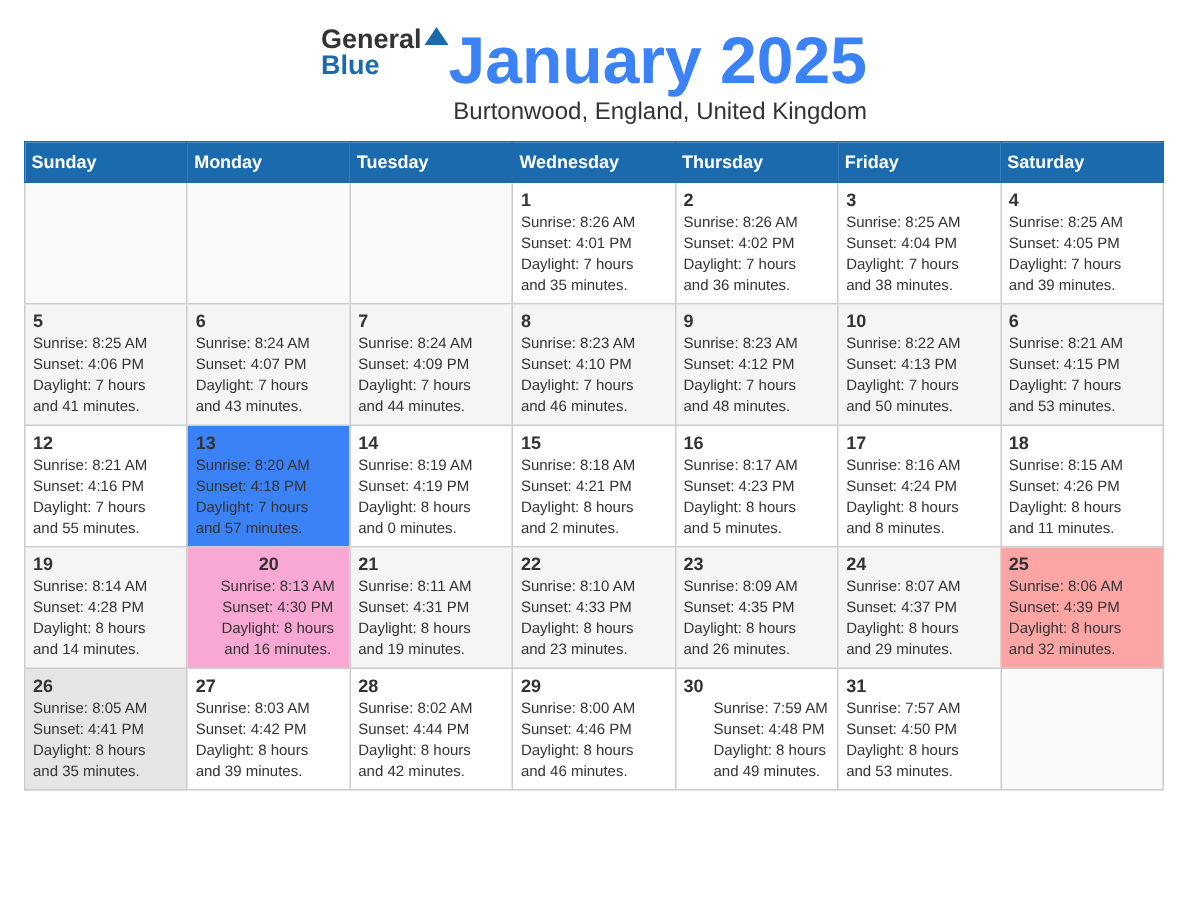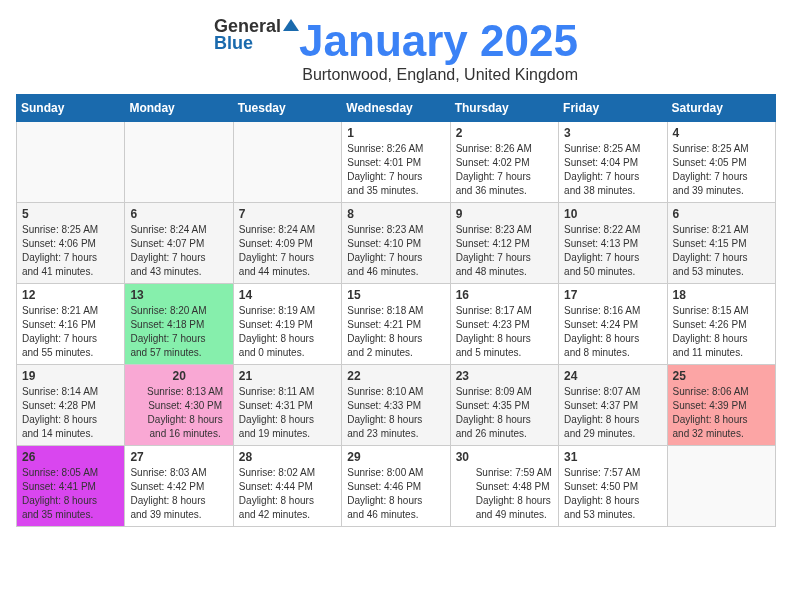--- a/index.html
+++ b/index.html
@@ -199,21 +199,21 @@
         </td>
       </tr>
       <tr>
         <td style="background: rgb(255, 255, 255);">
           <span class="day-number">12</span>
           <div class="day-info" style="white-space: pre-line;">Sunrise: 8:21 AM
 Sunset: 4:16 PM
 Daylight: 7 hours
 and 55 minutes.</div>
         </td>
-        <td style="background: #86efac;">
+        <td style="background: #3b82f6;">
           <span class="day-number">13</span>
           <div class="day-info" style="white-space: pre-line;">Sunrise: 8:20 AM
 Sunset: 4:18 PM
 Daylight: 7 hours
 and 57 minutes.</div>
         </td>
         <td style="background: rgb(255, 255, 255);">
           <span class="day-number">14</span>
           <div class="day-info" style="white-space: pre-line;">Sunrise: 8:19 AM
 Sunset: 4:19 PM
@@ -294,21 +294,21 @@
         </td>
         <td style="background: #fca5a5;">
           <span class="day-number">25</span>
           <div class="day-info" style="white-space: pre-line;">Sunrise: 8:06 AM
 Sunset: 4:39 PM
 Daylight: 8 hours
 and 32 minutes.</div>
         </td>
       </tr>
       <tr>
-        <td style="background: #d946ef;">
+        <td style="background: #e5e5e5;">
           <span class="day-number">26</span>
           <div class="day-info" style="white-space: pre-line;">Sunrise: 8:05 AM
 Sunset: 4:41 PM
 Daylight: 8 hours
 and 35 minutes.</div>
         </td>
         <td style="background: rgb(255, 255, 255);">
           <span class="day-number">27</span>
           <div class="day-info" style="white-space: pre-line;">Sunrise: 8:03 AM
 Sunset: 4:42 PM

